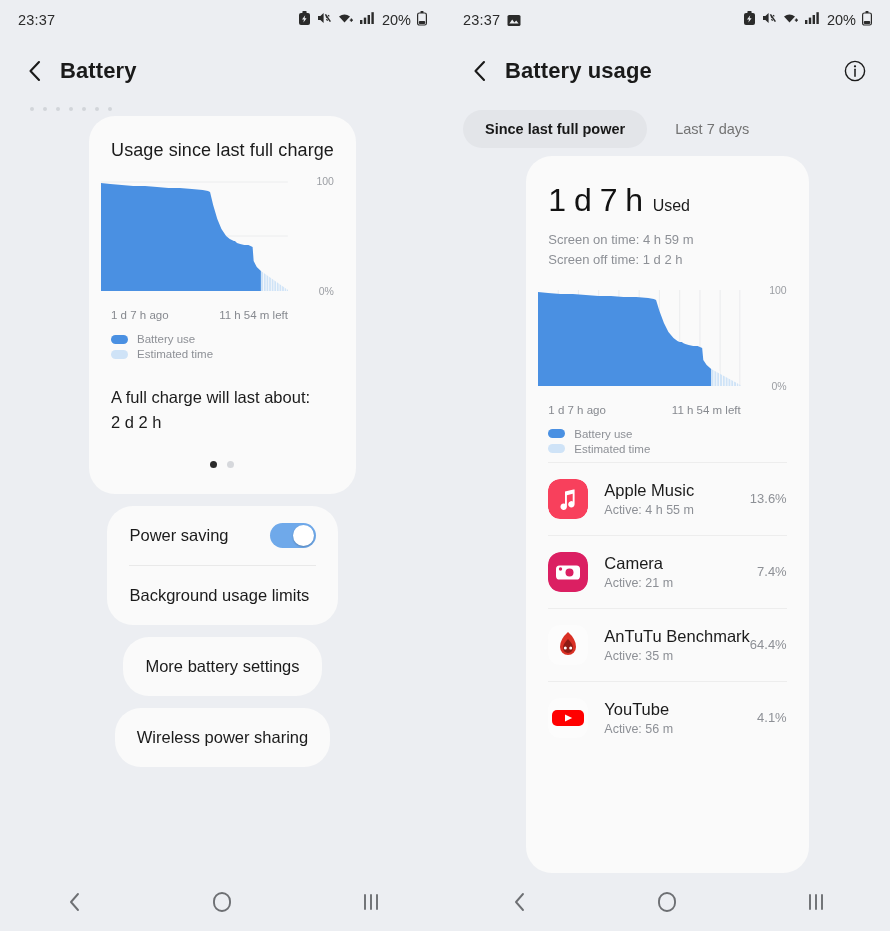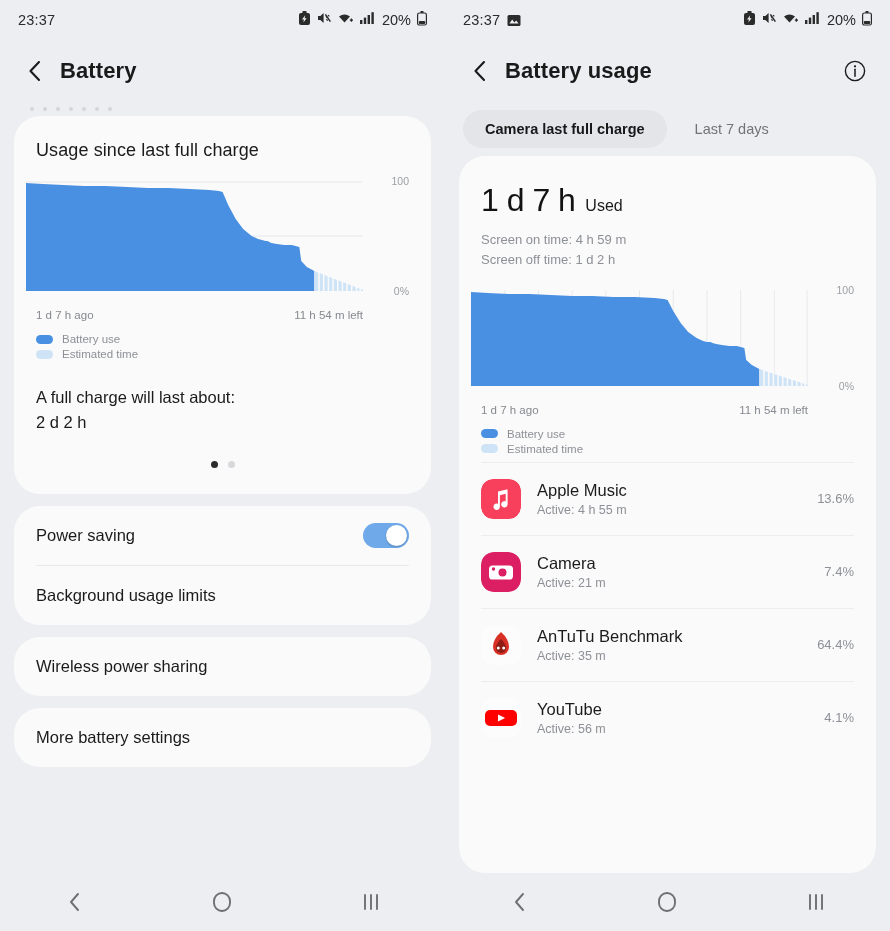--- a/index.html
+++ b/index.html
@@ -26,21 +26,21 @@
   .appbar { height:62px; display:flex; align-items:center; padding:0 18px; flex:none; }
   .backbtn { width:34px; height:34px; display:flex; align-items:center; justify-content:center; cursor:pointer; }
   .appbar-title { font-size:22px; font-weight:bold; color:#1a1a1a; margin-left:8px; letter-spacing:.1px; }
   .appbar-spacer { flex:1; }
   .infobtn { width:34px; height:34px; display:flex; align-items:center; justify-content:center; cursor:pointer; }
 
   .dotstrip { height:14px; padding-left:30px; display:flex; align-items:center; gap:9px; flex:none; }
   .dotstrip i { width:4px; height:4px; border-radius:50%; background:#d2d5da; display:block; }
 
   
-  .scroll { flex:1; overflow:hidden; display:flex; flex-direction:column; }
+  .scroll { flex:1; overflow:hidden; display:flex; flex-direction:column;align-items:center; }
   .card { background:#FAFAFA; border-radius:26px; margin:0 14px 12px 14px; }
 
   .card-title { font-size:18px; color:#1b1b1b; padding:24px 22px 0 22px; letter-spacing:.1px; }
 
   
   .chartwrap { padding:20px 22px 0 12px; position:relative; }
   .chart { position:relative; height:110px; }
   .chart.small { height:96px; }
   .chart-plot { position:absolute; left:0; top:0; right:46px; bottom:0; }
   .chart-plot svg { display:block; width:100%; height:100%; }
@@ -231,27 +231,27 @@
           </span>
       </div>
       <div class="sep"></div>
       <div class="srow">
         <span class="srow-label">Background usage limits</span>
       </div>
     </div>
 
     <div class="card">
       <div class="srow">
-        <span class="srow-label">Wireless power sharing</span>
+        <span class="srow-label">More battery settings</span>
       </div>
     </div>
 
     <div class="card">
       <div class="srow">
-        <span class="srow-label">More battery settings</span>
+        <span class="srow-label">Wireless power sharing</span>
       </div>
     </div>
 
   </div>
 
   <div class="navbar">
     <span class="navbtn">
       <svg width="13" height="20" viewBox="0 0 13 20">
           <path d="M10 2 L3 10 L10 18" fill="none" stroke="#6d6f73" stroke-width="1.9" stroke-linecap="round" stroke-linejoin="round"></path>
         </svg>
@@ -331,21 +331,21 @@
     <span class="infobtn">
       <svg width="24" height="24" viewBox="0 0 24 24">
           <circle cx="12" cy="12" r="9.6" fill="none" stroke="#1a1a1a" stroke-width="1.4"></circle>
           <circle cx="12" cy="7.3" r="1.15" fill="#1a1a1a"></circle>
           <path d="M12 10.3 v7" stroke="#1a1a1a" stroke-width="1.5" stroke-linecap="round"></path>
         </svg>
     </span>
   </div>
 
   <div class="tabs">
-    <span class="tab active">Camera last full charge</span>
+    <span class="tab active">Since last full power</span>
     <span class="tab">Last 7 days</span>
   </div>
 
   <div class="scroll">
     <div class="card" style="margin-bottom:0; flex:1;">
 
       <div class="summary">
         <div class="bigval">
           <span>1 d 7 h</span><span class="unitpad"></span><span class="usedlbl">Used</span>
         </div>

